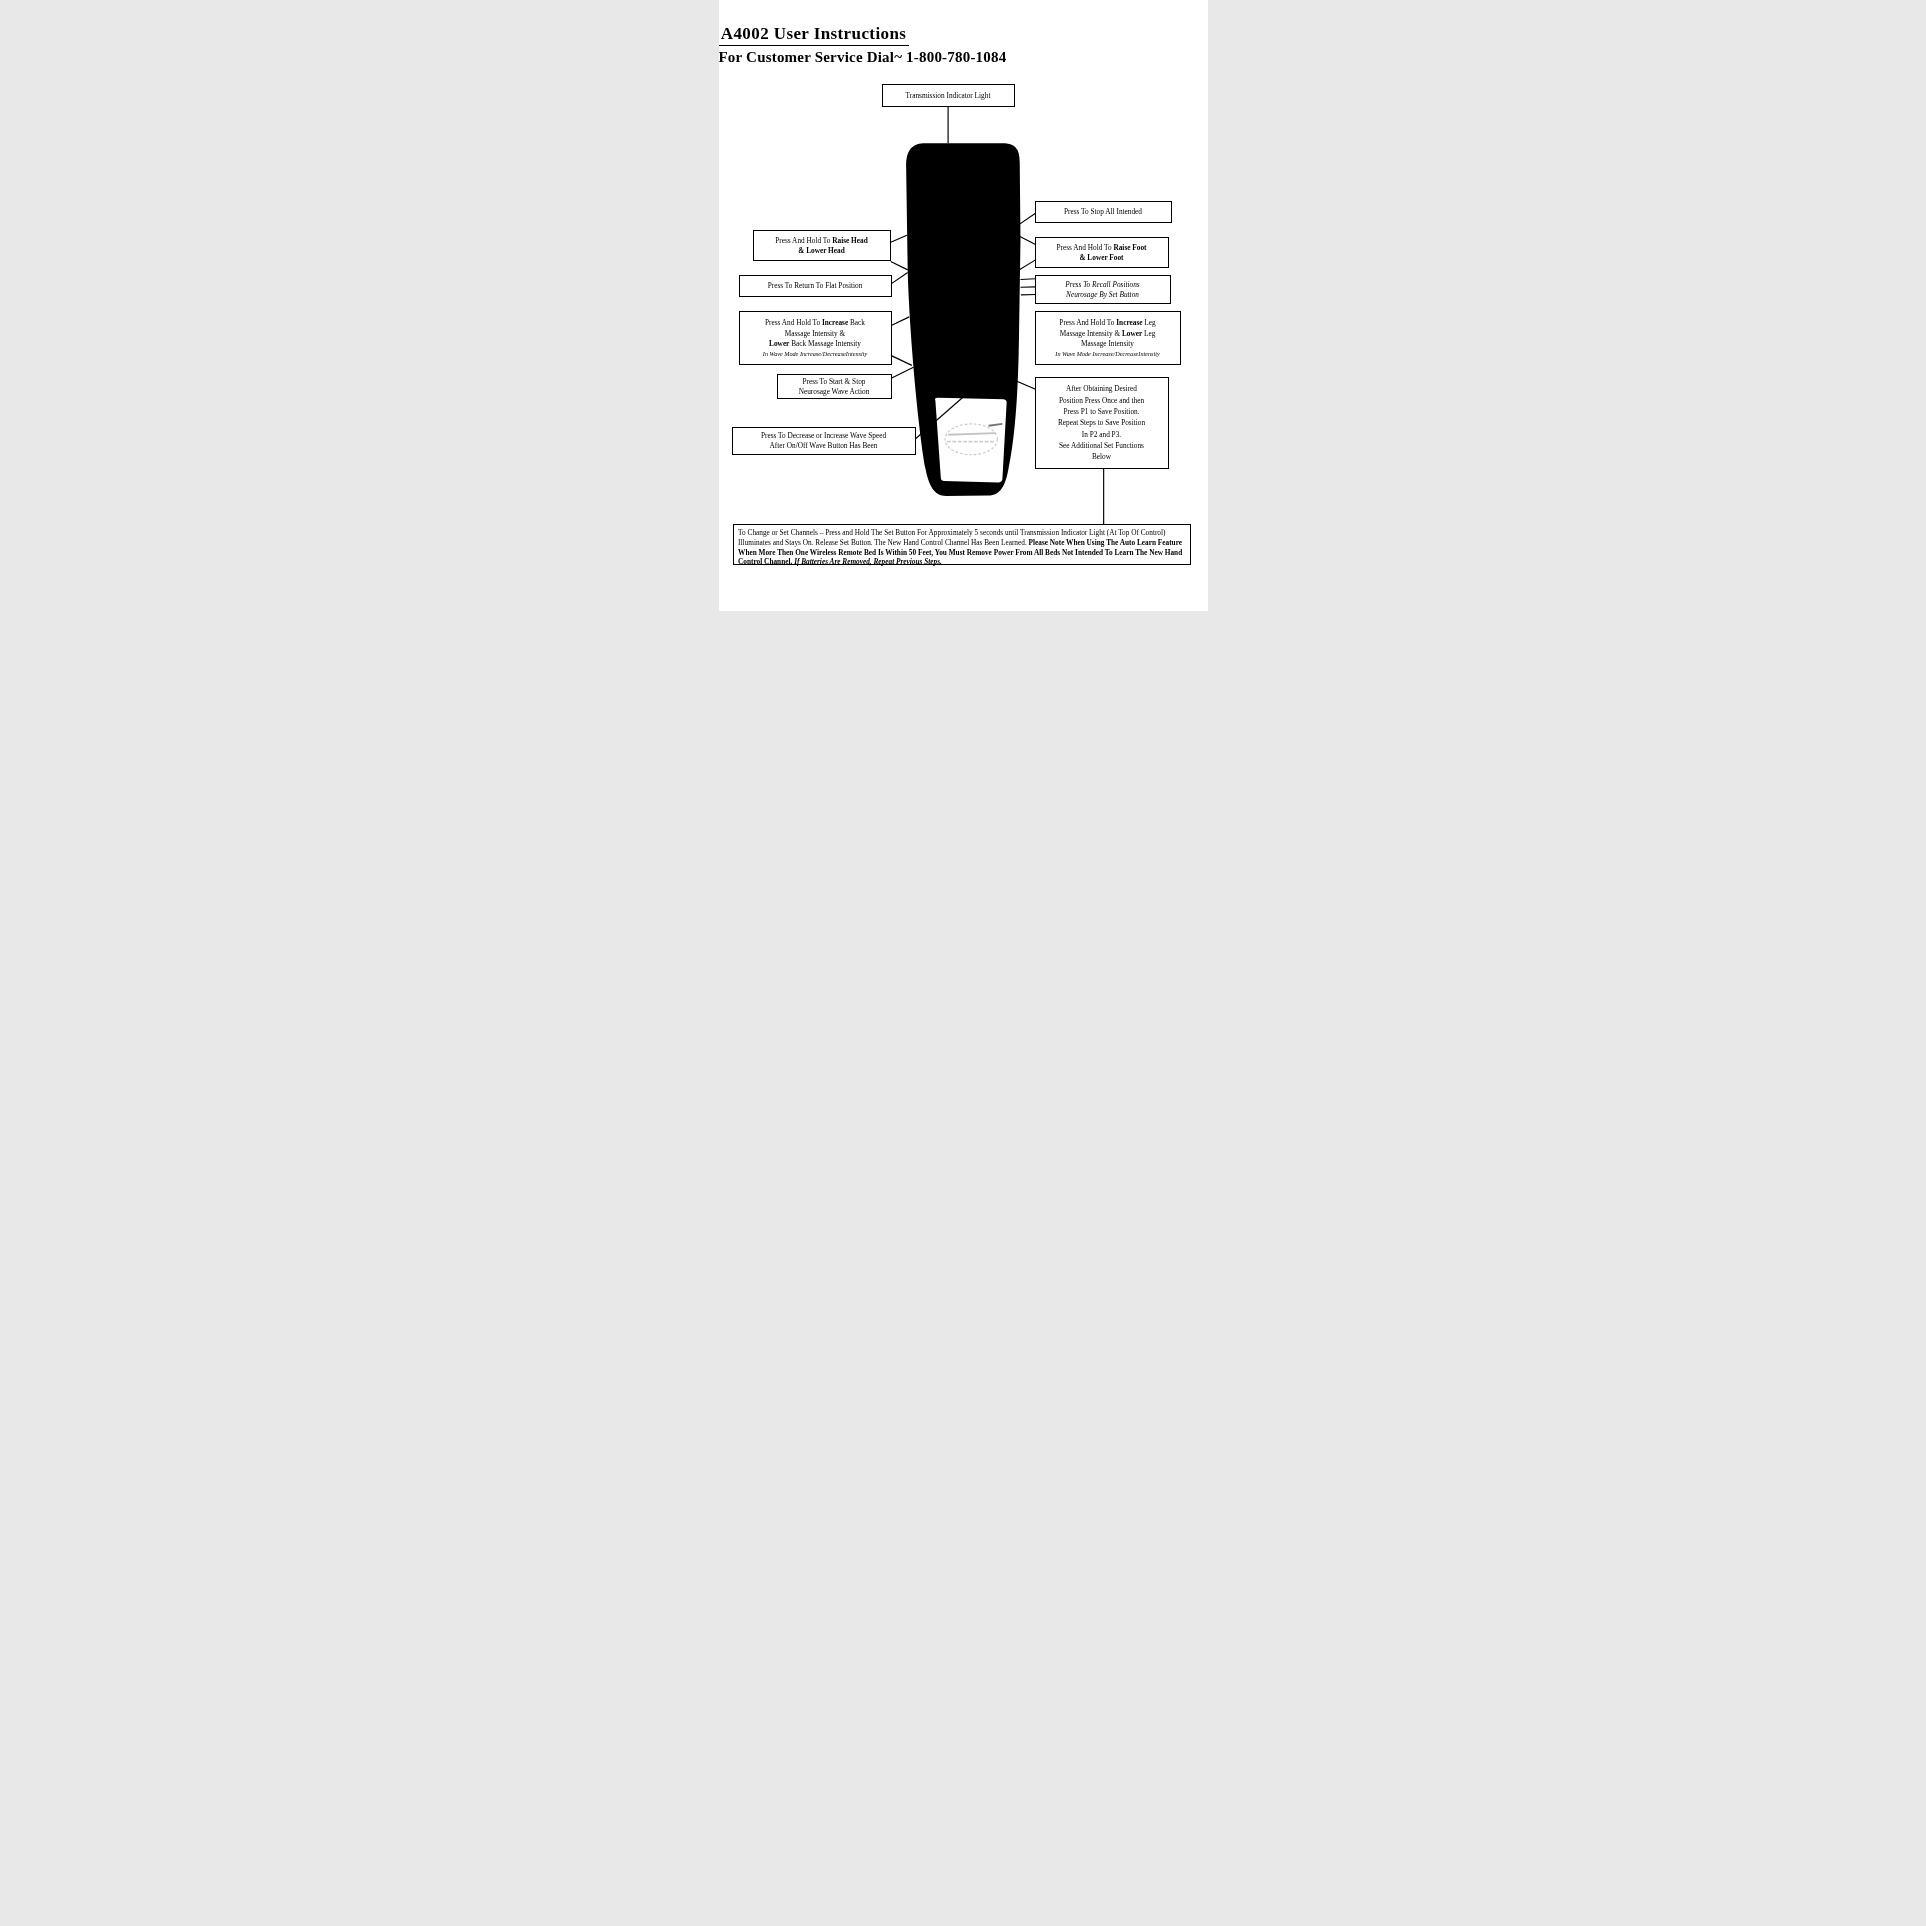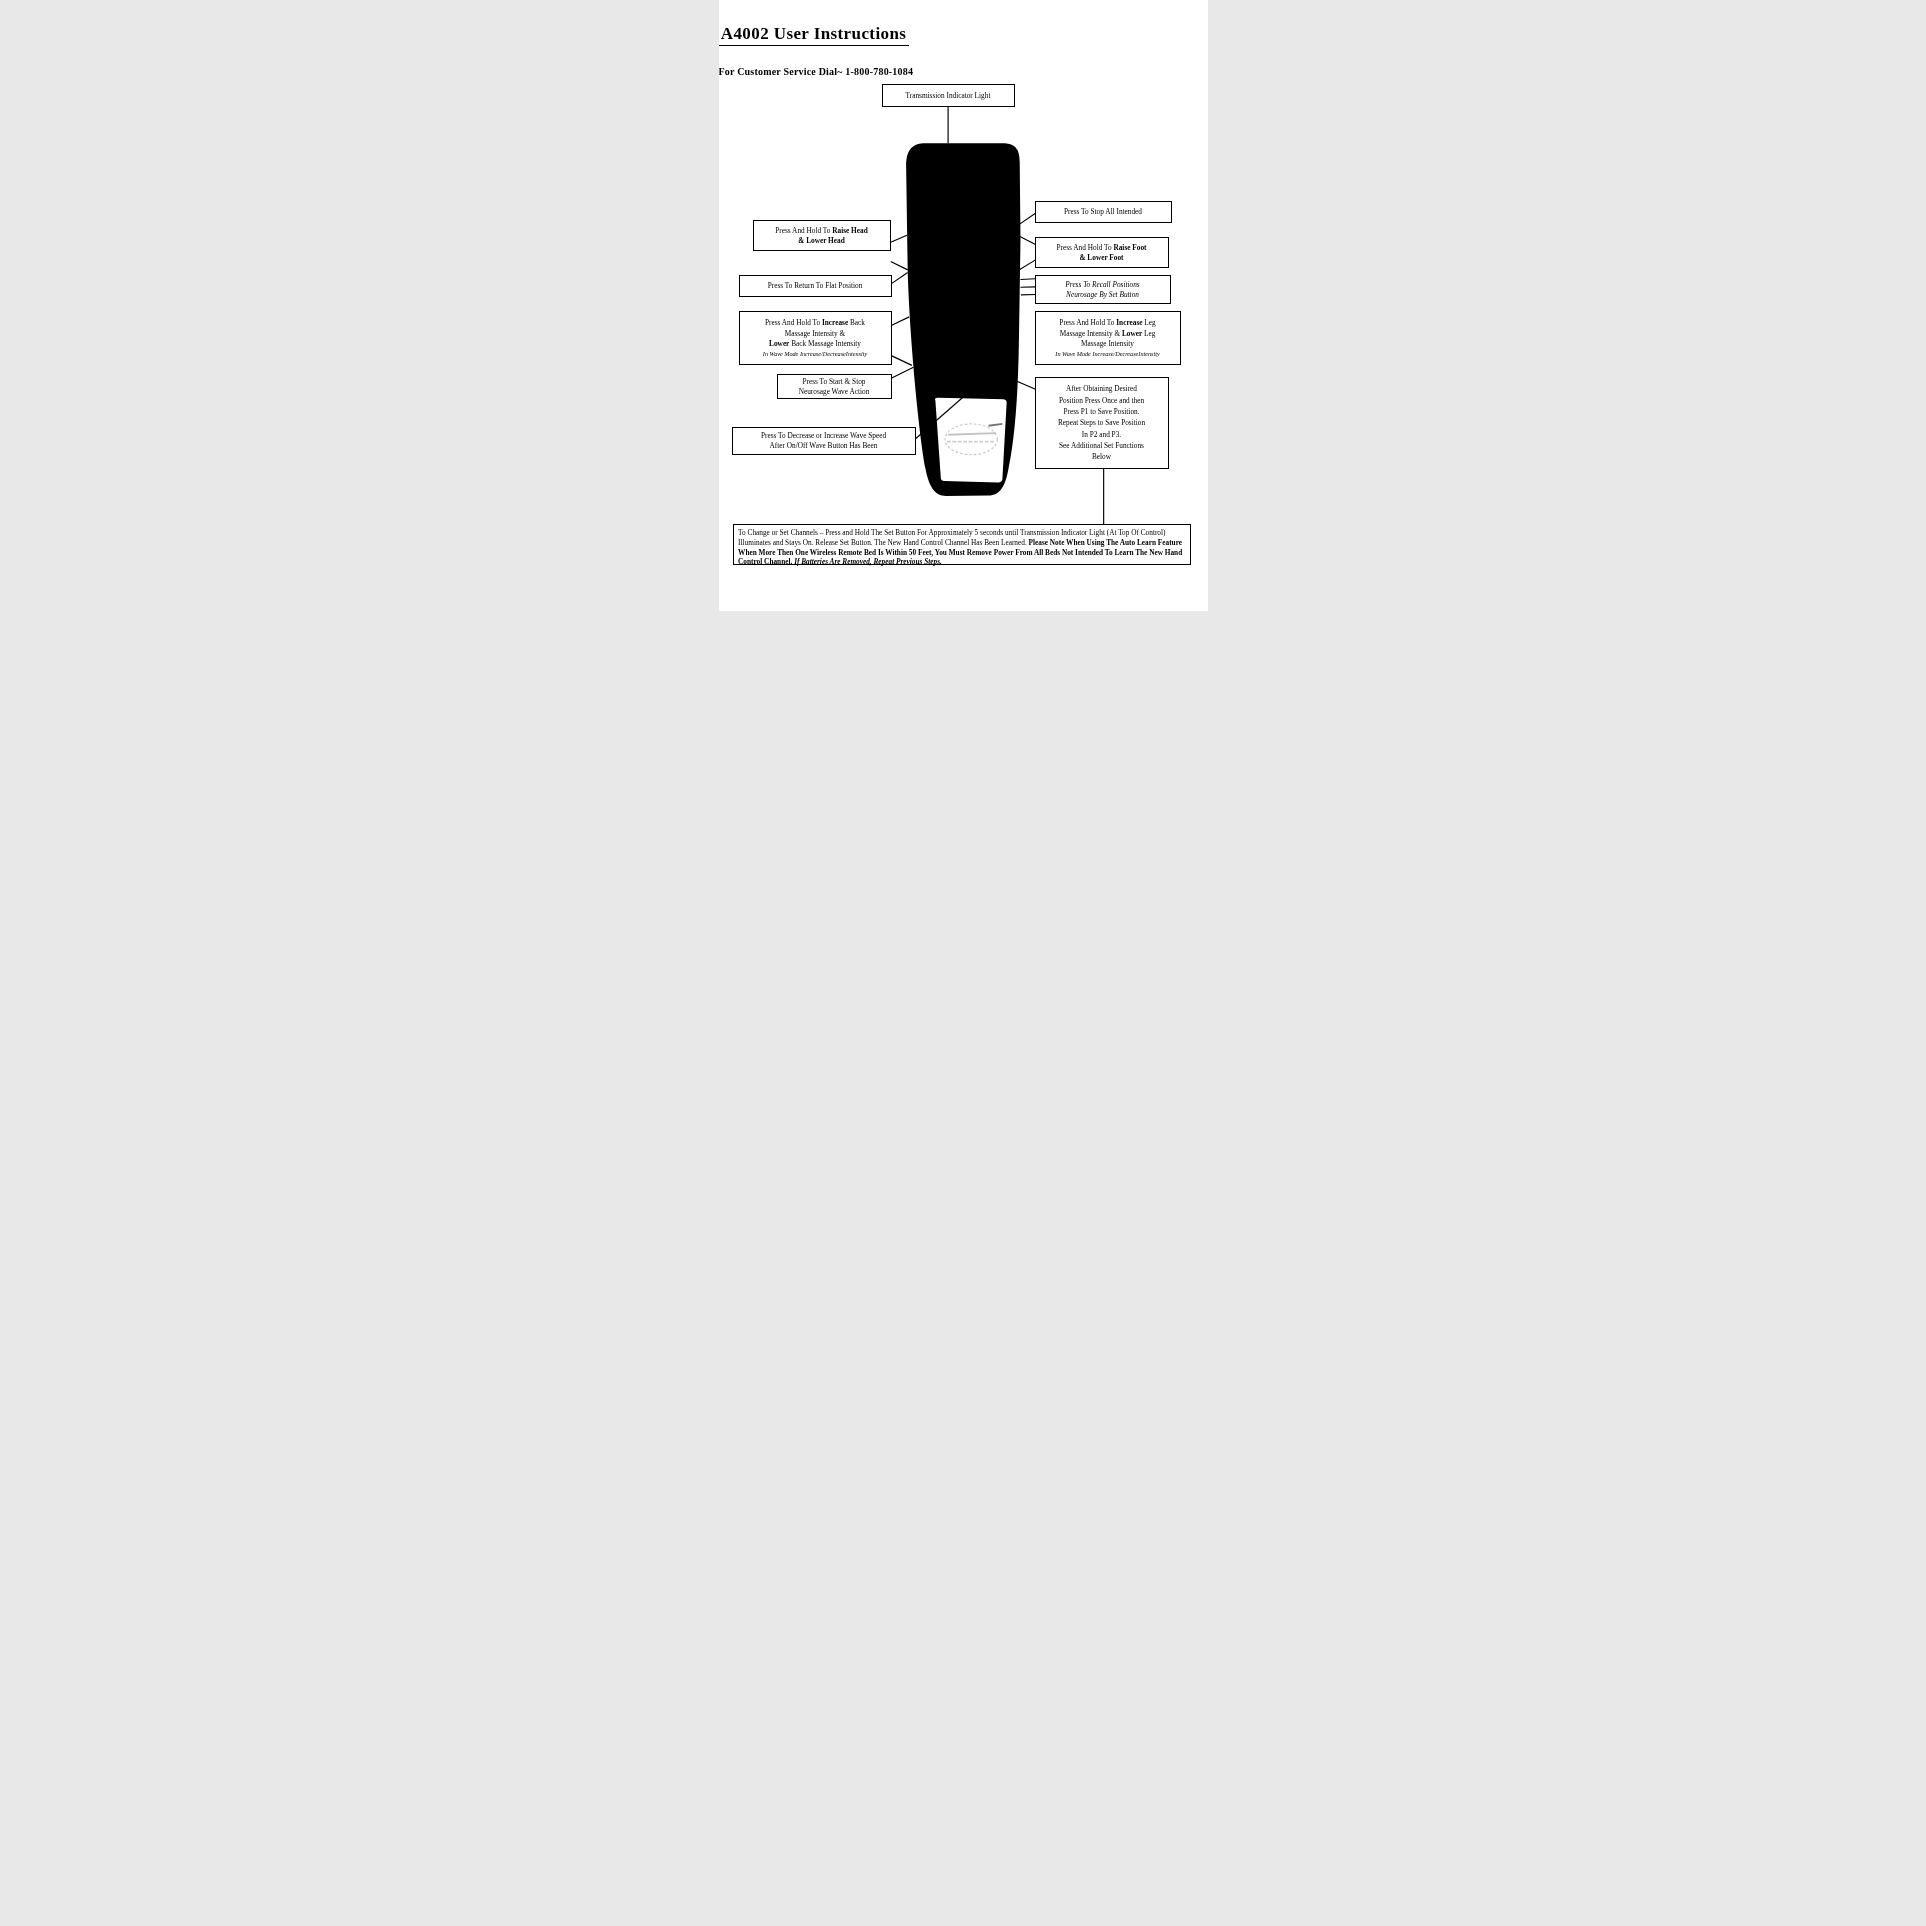--- a/index.html
+++ b/index.html
@@ -11,42 +11,42 @@
     font-family:"Liberation Serif","DejaVu Serif",serif;
     color:#000;
     overflow:hidden;
   }
   .hdr{position:absolute;top:24px;left:0;width:100%;text-align:left;}
   .hdr h1{
     display:inline-block;margin:0;
     font-size:17px;font-weight:bold;letter-spacing:0.4px;
     border-bottom:1.9px solid #000;padding:0 2.3px 1.2px 2.3px;
   }
-  .hdr h2{margin:20px 0 0 0;font-size:10px;font-weight:bold;letter-spacing:0.2px;}
+  .hdr h2{margin:3px 0 0 0;font-size:15px;font-weight:bold;letter-spacing:0.2px;}
   svg.diagram{position:absolute;left:0;top:0;width:489px;height:611px;}
   .callout{
     position:absolute;
     border:1.2px solid #000;background:#fff;
     display:flex;flex-direction:column;justify-content:center;align-items:center;
     text-align:right;line-height:1.32;font-size:7.3px;
     box-sizing:border-box;padding:1.5px 3.1px;
   }
   .callout .it{font-style:italic;font-size:6.2px;line-height:1.3;}
   .b{font-weight:bold;}
   .note{
     position:absolute;left:14px;top:524px;width:458px;height:41px;
     border:1.5px solid #000;background:#fff;box-sizing:border-box;
     padding:2.7px 4.6px 1.5px 4.6px;
     font-size:7.3px;line-height:1.36;text-align:left;
   }
   .note .bi{font-weight:bold;font-style:italic;}
   
   #box-transmission{left:163px;top:84px;width:133px;height:23px;}
   #box-stop{left:316px;top:201px;width:137px;height:22.3px;}
-  #box-raise-head{left:34px;top:220px;width:138px;height:31px;}
+  #box-raise-head{left:34px;top:230px;width:138px;height:31px;}
   #box-raise-foot{left:316px;top:237px;width:134px;height:31px;}
   #box-flat{left:20px;top:275px;width:153px;height:22px;}
   #box-recall{left:316px;top:275px;width:136px;height:29px;font-style:italic;}
   #box-back{left:20px;top:311px;width:153px;height:54px;line-height:1.48;}
   #box-leg{left:316px;top:311px;width:146px;height:54px;line-height:1.48;}
   #box-start{left:58px;top:374px;width:115px;height:25.4px;}
   #box-wave{left:13px;top:427px;width:184px;height:28px;}
   #box-after{left:316px;top:377px;width:134px;height:92px;line-height:1.56;}
 </style>
 </head>

